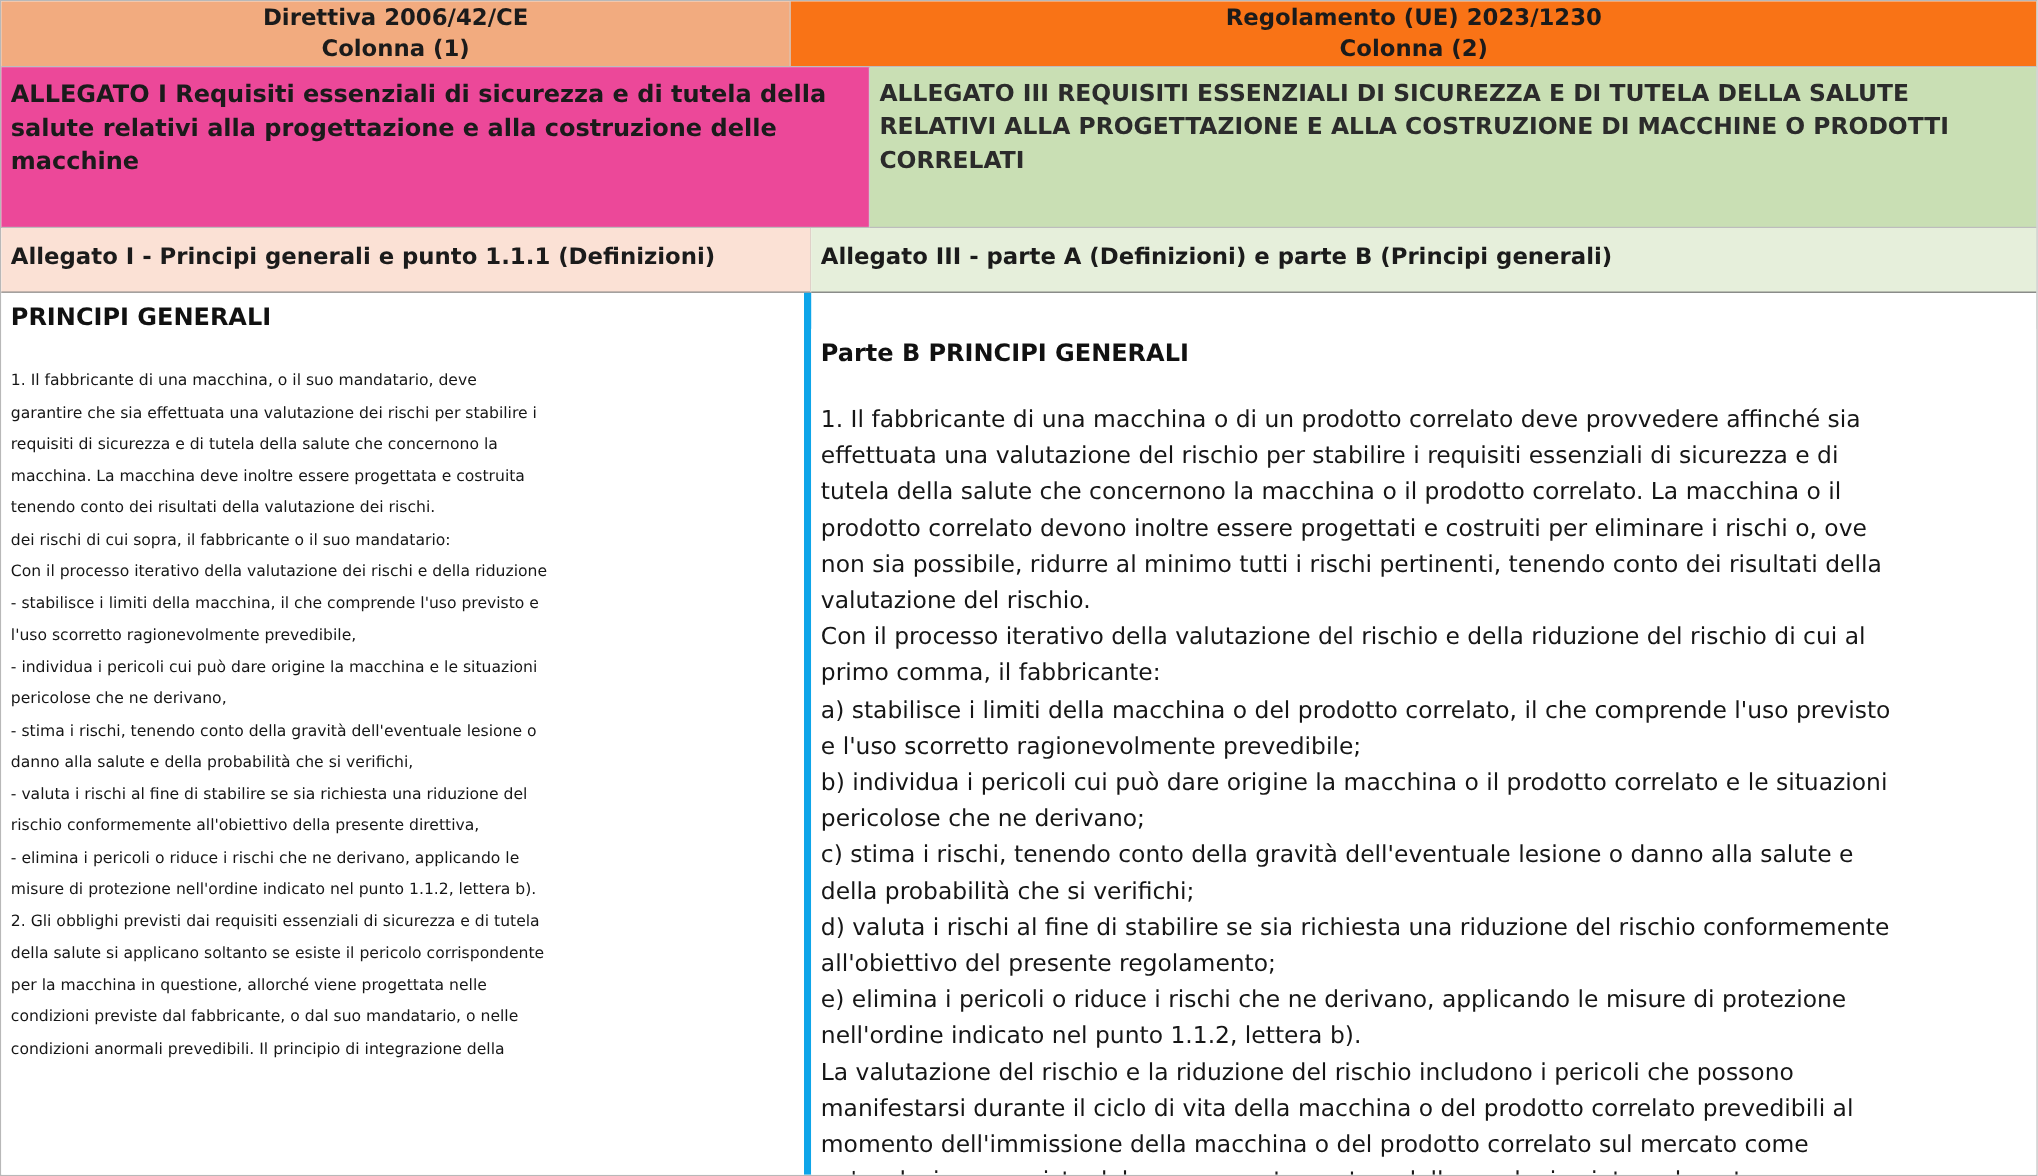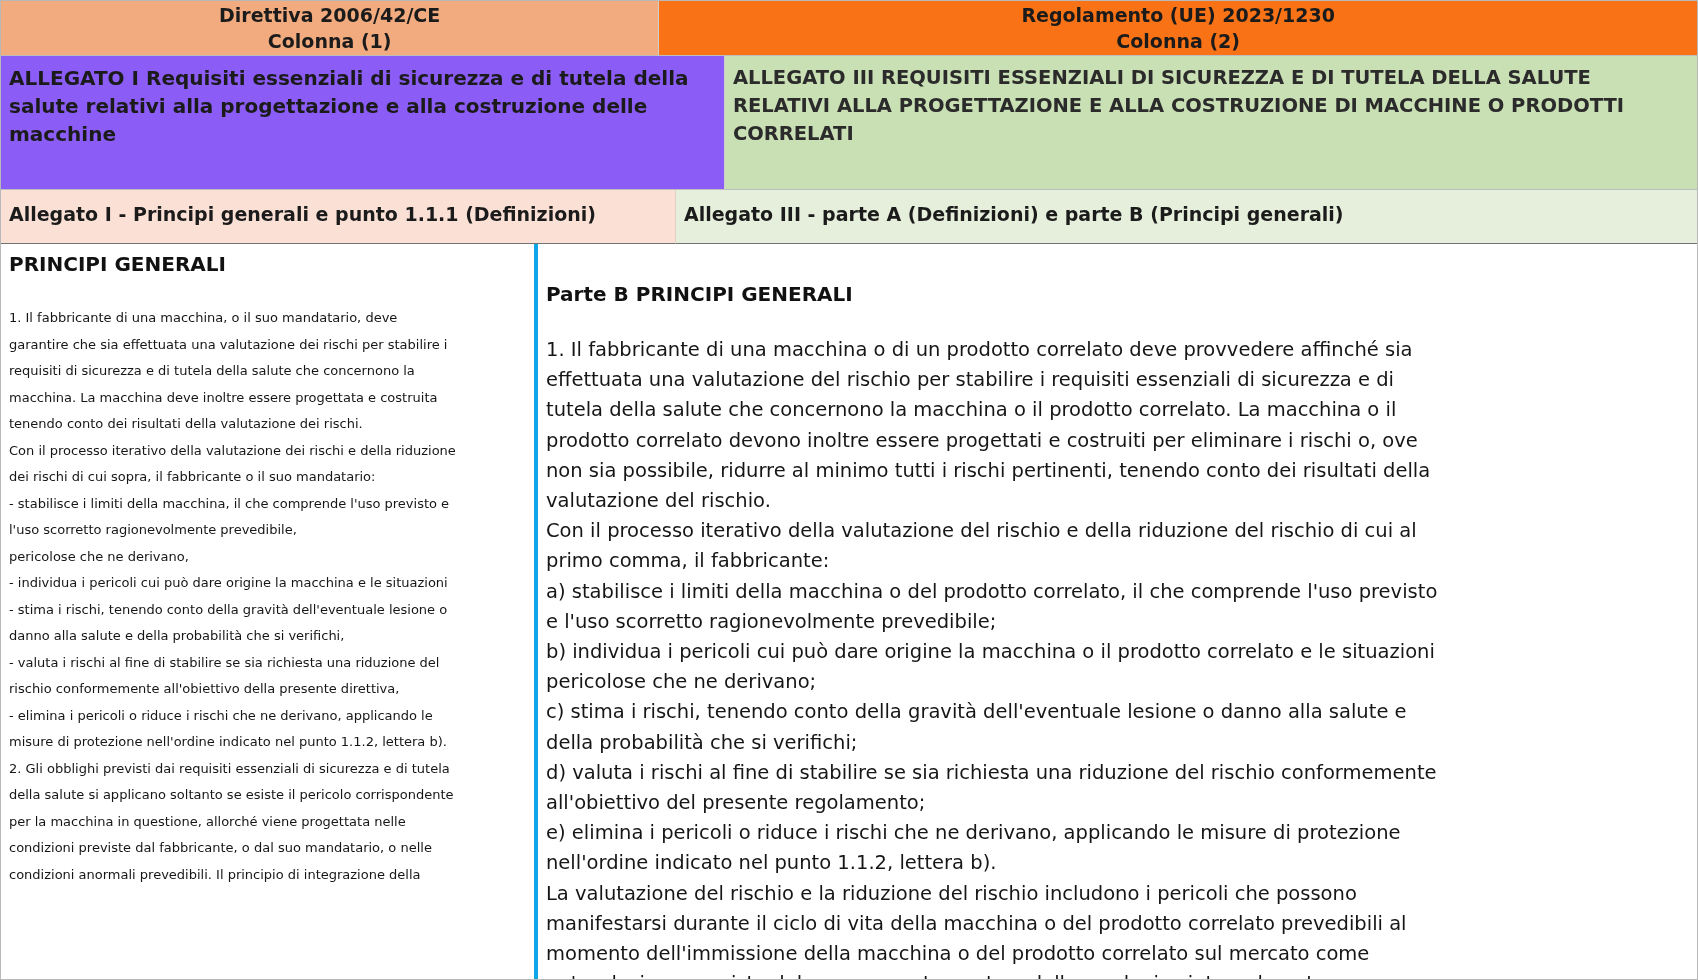--- a/index.html
+++ b/index.html
@@ -63,21 +63,21 @@
   }
   .annex-cell {
     box-sizing: border-box;
     padding: 8px 8px 0 8px;
     font-weight: bold;
     color: #1b1b1b;
     border-bottom: 1px solid #bdbdbd;
   }
   .annex-cell.left {
     width: 760px;
-    background: #8b5cf6;
+    background: #ec4899;
     border-right: 1px solid #cfcfcf;
     font-size: 20px;
     line-height: 28px;
   }
   .annex-cell.right {
     width: 1021px;
     background: #c9dfb4;
     font-size: 19.5px;
     line-height: 28px;
     color: #2b2b2b;
@@ -116,22 +116,22 @@
     min-height: 0;
   }
   .body-cell {
     box-sizing: border-box;
     background: #ffffff;
     padding: 6px 8px 0 8px;
     overflow: hidden;
     position: relative;
   }
   .body-cell.left {
-    width: 537px;
-    border-right: 4px solid #0ea5e9;
+    width: 675px;
+    border-right: 6px solid #0ea5e9;
   }
   .body-cell.right {
     width: 1021px;
     margin-top: 30px;
   }
   .body-head {
     font-weight: bold;
     font-size: 20px;
     line-height: 28px;
     color: #111;
@@ -185,26 +185,26 @@
 
   <div class="row-body">
     <div class="body-cell left">
       <div class="body-head">PRINCIPI GENERALI</div>
       <div class="body-para">
           <span class="ln">1. Il fabbricante di una macchina, o il suo mandatario, deve</span>
           <span class="ln">garantire che sia effettuata una valutazione dei rischi per stabilire i</span>
           <span class="ln">requisiti di sicurezza e di tutela della salute che concernono la</span>
           <span class="ln">macchina. La macchina deve inoltre essere progettata e costruita</span>
           <span class="ln">tenendo conto dei risultati della valutazione dei rischi.</span>
+          <span class="ln">dei rischi di cui sopra, il fabbricante o il suo mandatario:</span>
           <span class="ln">Con il processo iterativo della valutazione dei rischi e della riduzione</span>
-          <span class="ln">dei rischi di cui sopra, il fabbricante o il suo mandatario:</span>
           <span class="ln">- stabilisce i limiti della macchina, il che comprende l'uso previsto e</span>
           <span class="ln">l'uso scorretto ragionevolmente prevedibile,</span>
+          <span class="ln">- individua i pericoli cui può dare origine la macchina e le situazioni</span>
           <span class="ln">pericolose che ne derivano,</span>
-          <span class="ln">- individua i pericoli cui può dare origine la macchina e le situazioni</span>
           <span class="ln">- stima i rischi, tenendo conto della gravità dell'eventuale lesione o</span>
           <span class="ln">danno alla salute e della probabilità che si verifichi,</span>
           <span class="ln">- valuta i rischi al fine di stabilire se sia richiesta una riduzione del</span>
           <span class="ln">rischio conformemente all'obiettivo della presente direttiva,</span>
           <span class="ln">- elimina i pericoli o riduce i rischi che ne derivano, applicando le</span>
           <span class="ln">misure di protezione nell'ordine indicato nel punto 1.1.2, lettera b).</span>
           <span class="ln">2. Gli obblighi previsti dai requisiti essenziali di sicurezza e di tutela</span>
           <span class="ln">della salute si applicano soltanto se esiste il pericolo corrispondente</span>
           <span class="ln">per la macchina in questione, allorché viene progettata nelle</span>
           <span class="ln">condizioni previste dal fabbricante, o dal suo mandatario, o nelle</span>

